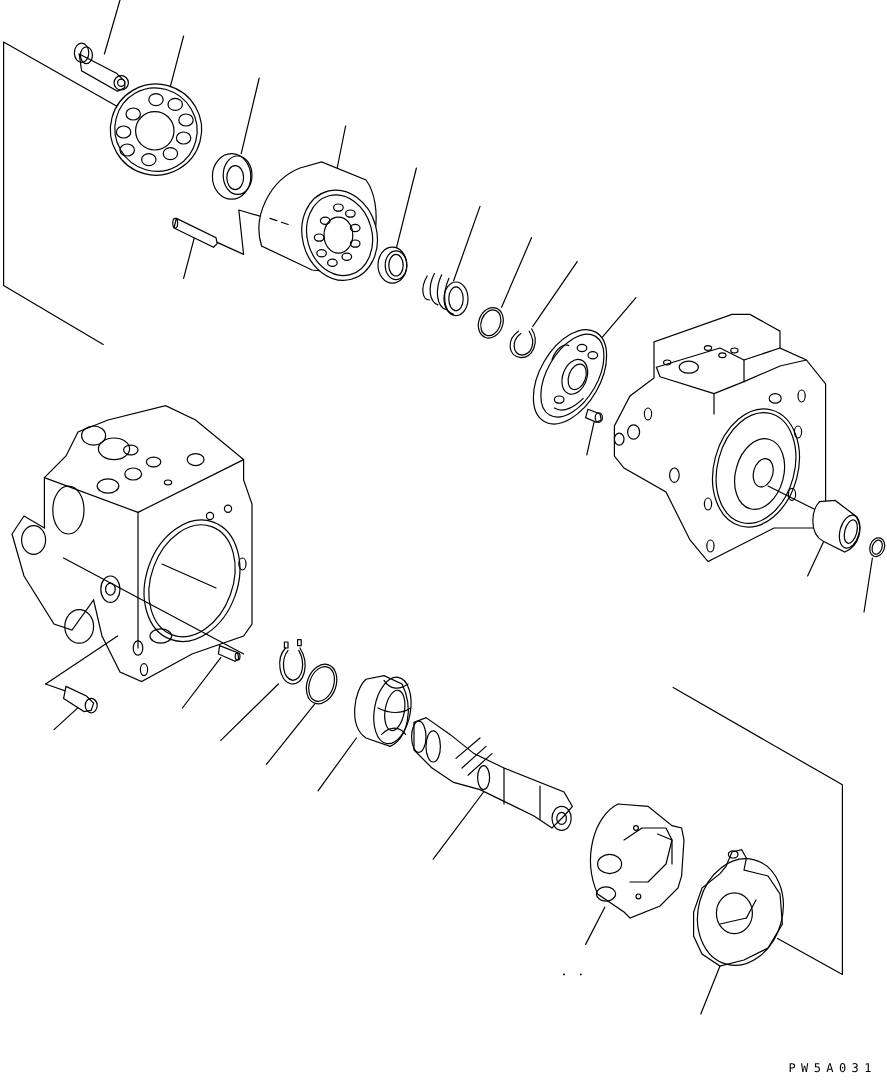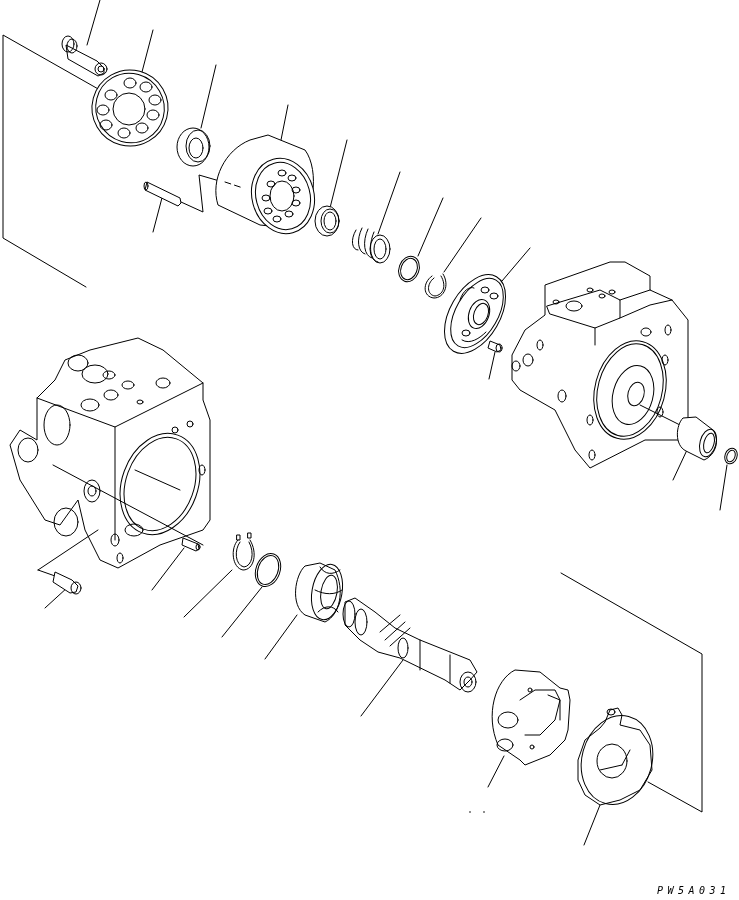--- a/index.html
+++ b/index.html
@@ -3,21 +3,21 @@
 <meta charset="utf-8">
 <style>
   html, body { margin: 0; padding: 0; background: #ffffff; }
   body { width: 739px; height: 900px; position: relative; overflow: hidden;
          font-family: "DejaVu Sans Mono", monospace; }
   #canvas { position: absolute; left: 0; top: 0; width: 739px; height: 900px; }
   svg { display: block; }
   .ln { fill: none; stroke: #000; stroke-width: 1; stroke-linecap: round; stroke-linejoin: round; }
   .fillw { fill: #fff; stroke: #000; stroke-width: 1; }
   .code { position: absolute; left: 657px; top: 885px; font-size: 10px;
-          letter-spacing: 4.5px; color: #000; font-style: italic; }
+          letter-spacing: 4.5px; color: #000; }
 </style>
 </head>
 <body>
 
 <div id="canvas">
 <svg width="739" height="900" viewBox="0 0 739 900" xmlns="http://www.w3.org/2000/svg">
 
   <g>
     <polyline class="ln" points="86,287 3,238 3,35 100,90"></polyline>
     <polyline class="ln" points="561,573 702,654 702,812 648,782"></polyline>

